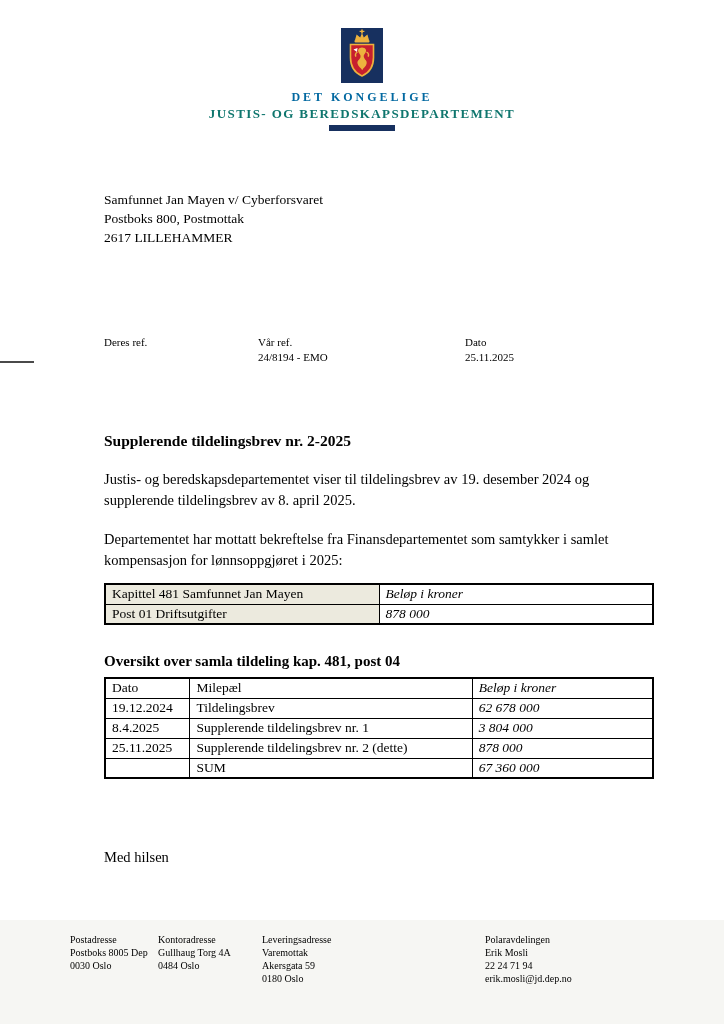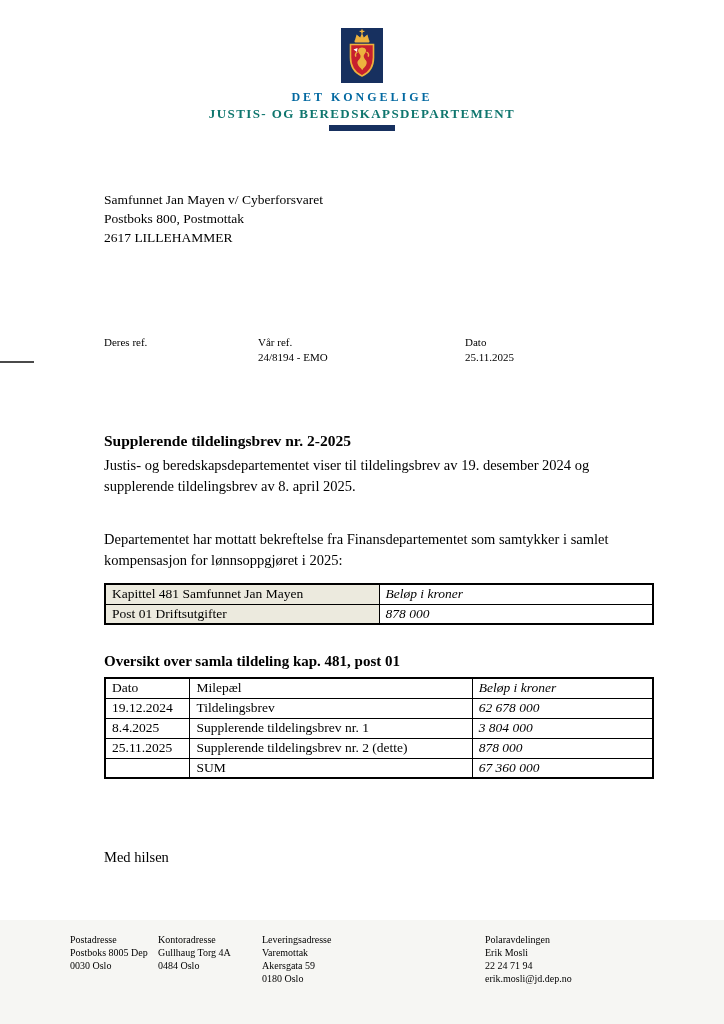--- a/index.html
+++ b/index.html
@@ -24,21 +24,21 @@
   .ref-block { position:absolute; top:335px; font-size:11px; line-height:14.5px; }
   .ref-deres { left:104px; } .ref-var { left:258px; } .ref-dato { left:465px; }
   .ref-label, .ref-value { display:block; }
 
   
   .foldmark { position:absolute; left:0; top:361px; width:34px; height:2px; background:#4a4a4a; }
 
   
   .doc-title { position:absolute; left:104px; top:432px; font-size:15.5px; font-weight:bold; }
   .para { position:absolute; left:104px; width:556px; font-size:14.5px; line-height:20.5px; }
-  .para1 { top:455px; }
+  .para1 { top:469px; }
   .para2 { top:529px; }
 
   
   table { border-collapse:collapse; }
   .tbl { position:absolute; left:104px; width:550px; font-size:13.5px; border:2px solid #000; }
   .tbl td, .tbl th { border:1px solid #000; height:20px; padding:0 6px; font-weight:normal; text-align:left; vertical-align:middle; }
   .tbl1 { top:583px; }
   .tbl1 .beige { background:#eceade; width:50%; }
   .amount { text-align:right;font-style:italic; }
   .bold { font-weight:bold; }
@@ -118,21 +118,21 @@
       <td class="beige">Kapittel 481 Samfunnet Jan Mayen</td>
       <td class="amount bold">Beløp i kroner</td>
     </tr>
     <tr>
       <td class="beige">Post 01 Driftsutgifter</td>
       <td class="amount">878 000</td>
     </tr>
   </tbody>
     </table>
 
-  <div class="sec2-heading">Oversikt over samla tildeling kap. 481, post 01</div>
+  <div class="sec2-heading">Oversikt over samla tildeling kap. 481, post 04</div>
 
   <table class="tbl tbl2">
     <tbody>
         <tr>
       <th class="c-dato bold">Dato</th>
       <th class="c-mile bold">Milepæl</th>
       <th class="c-belop bold amount">Beløp i kroner</th>
     </tr>
     <tr>
       <td>19.12.2024</td>

